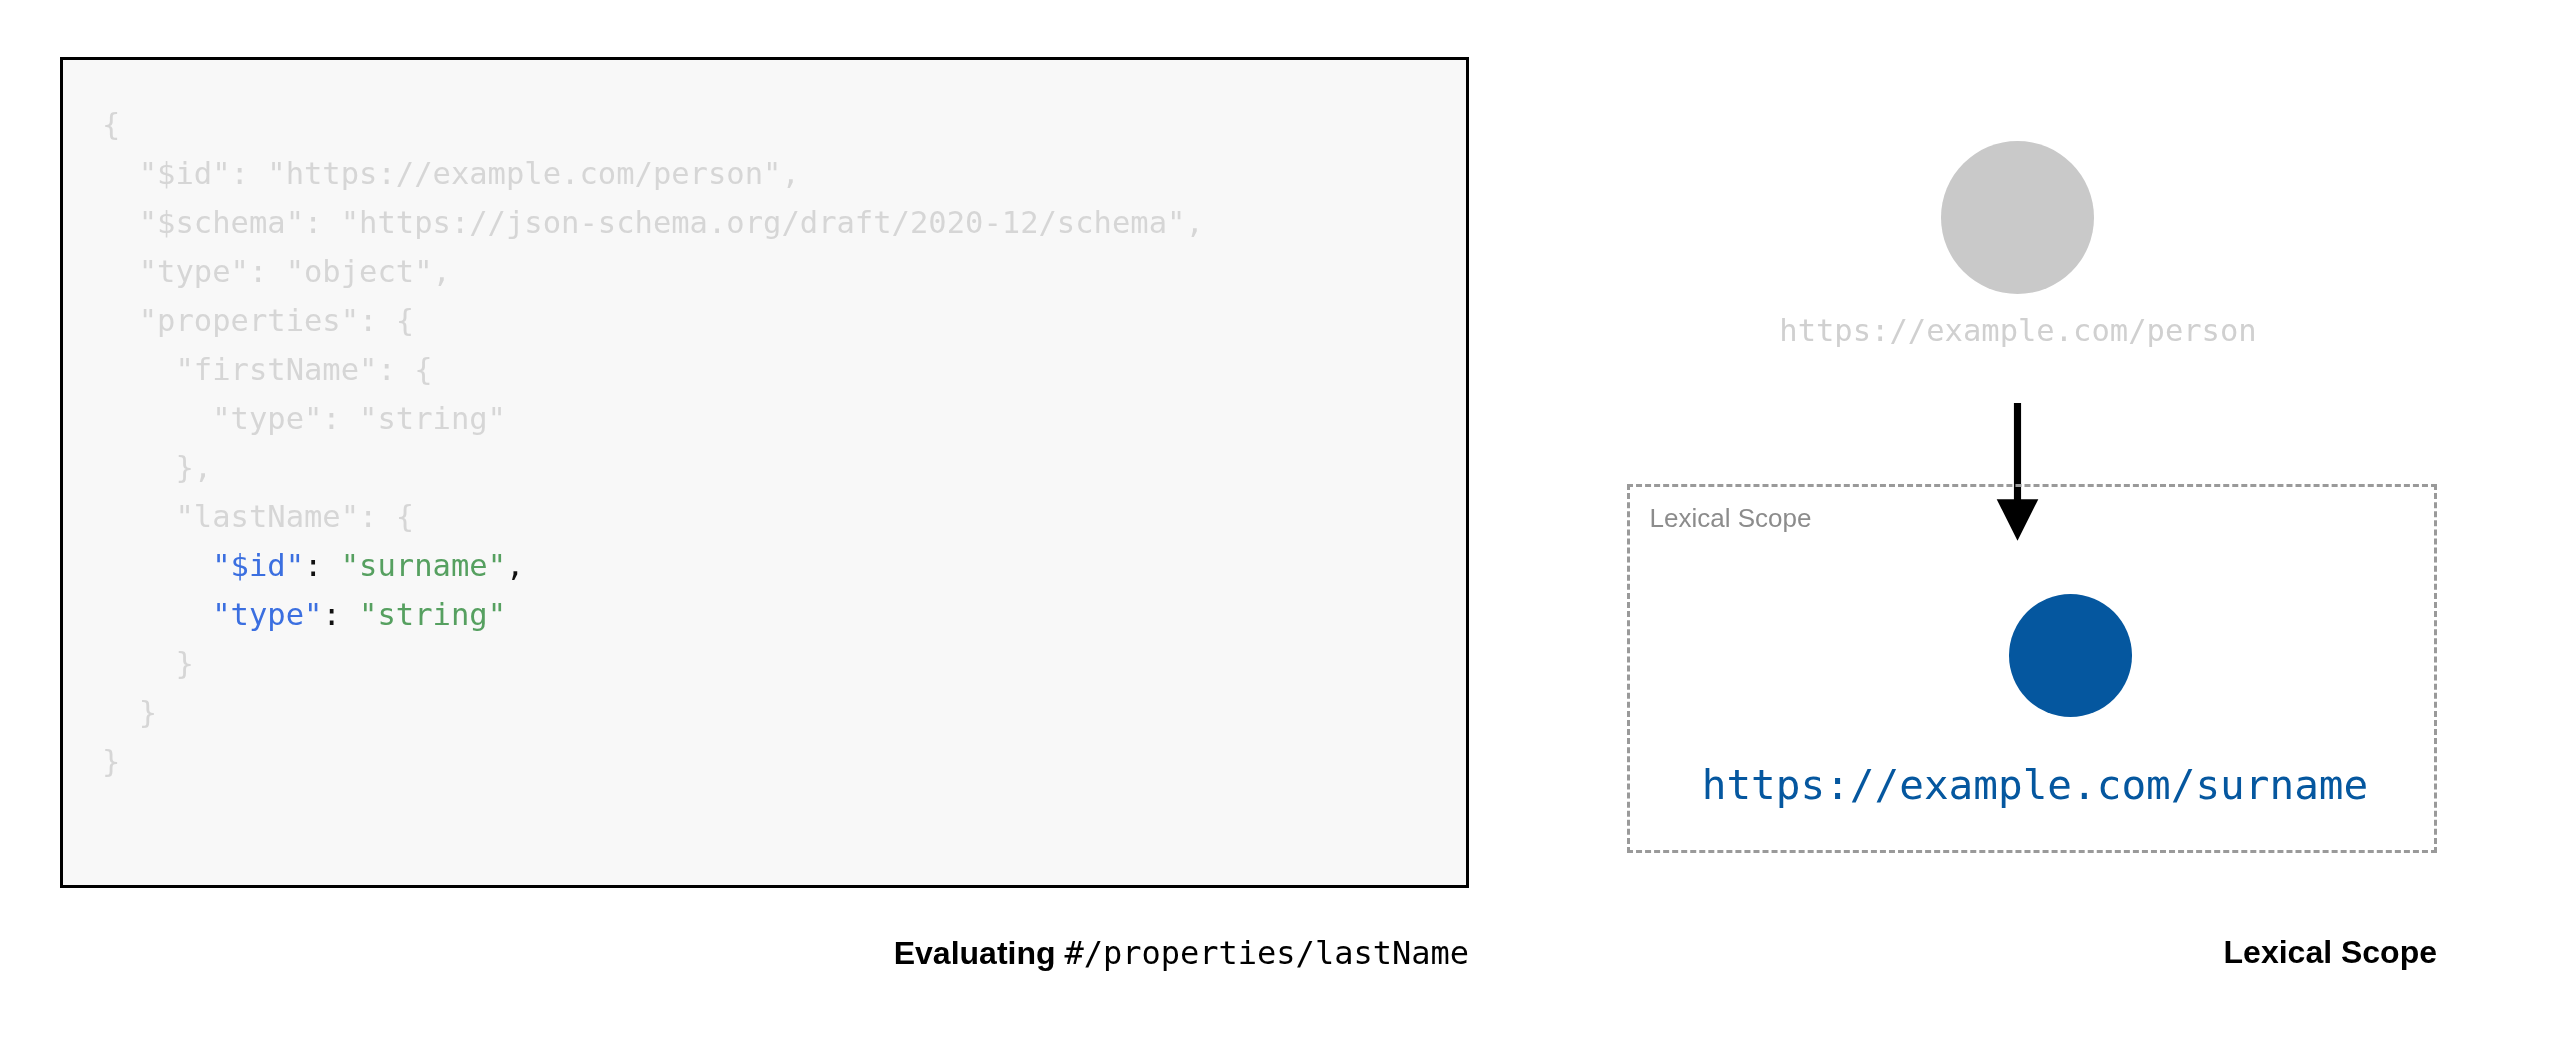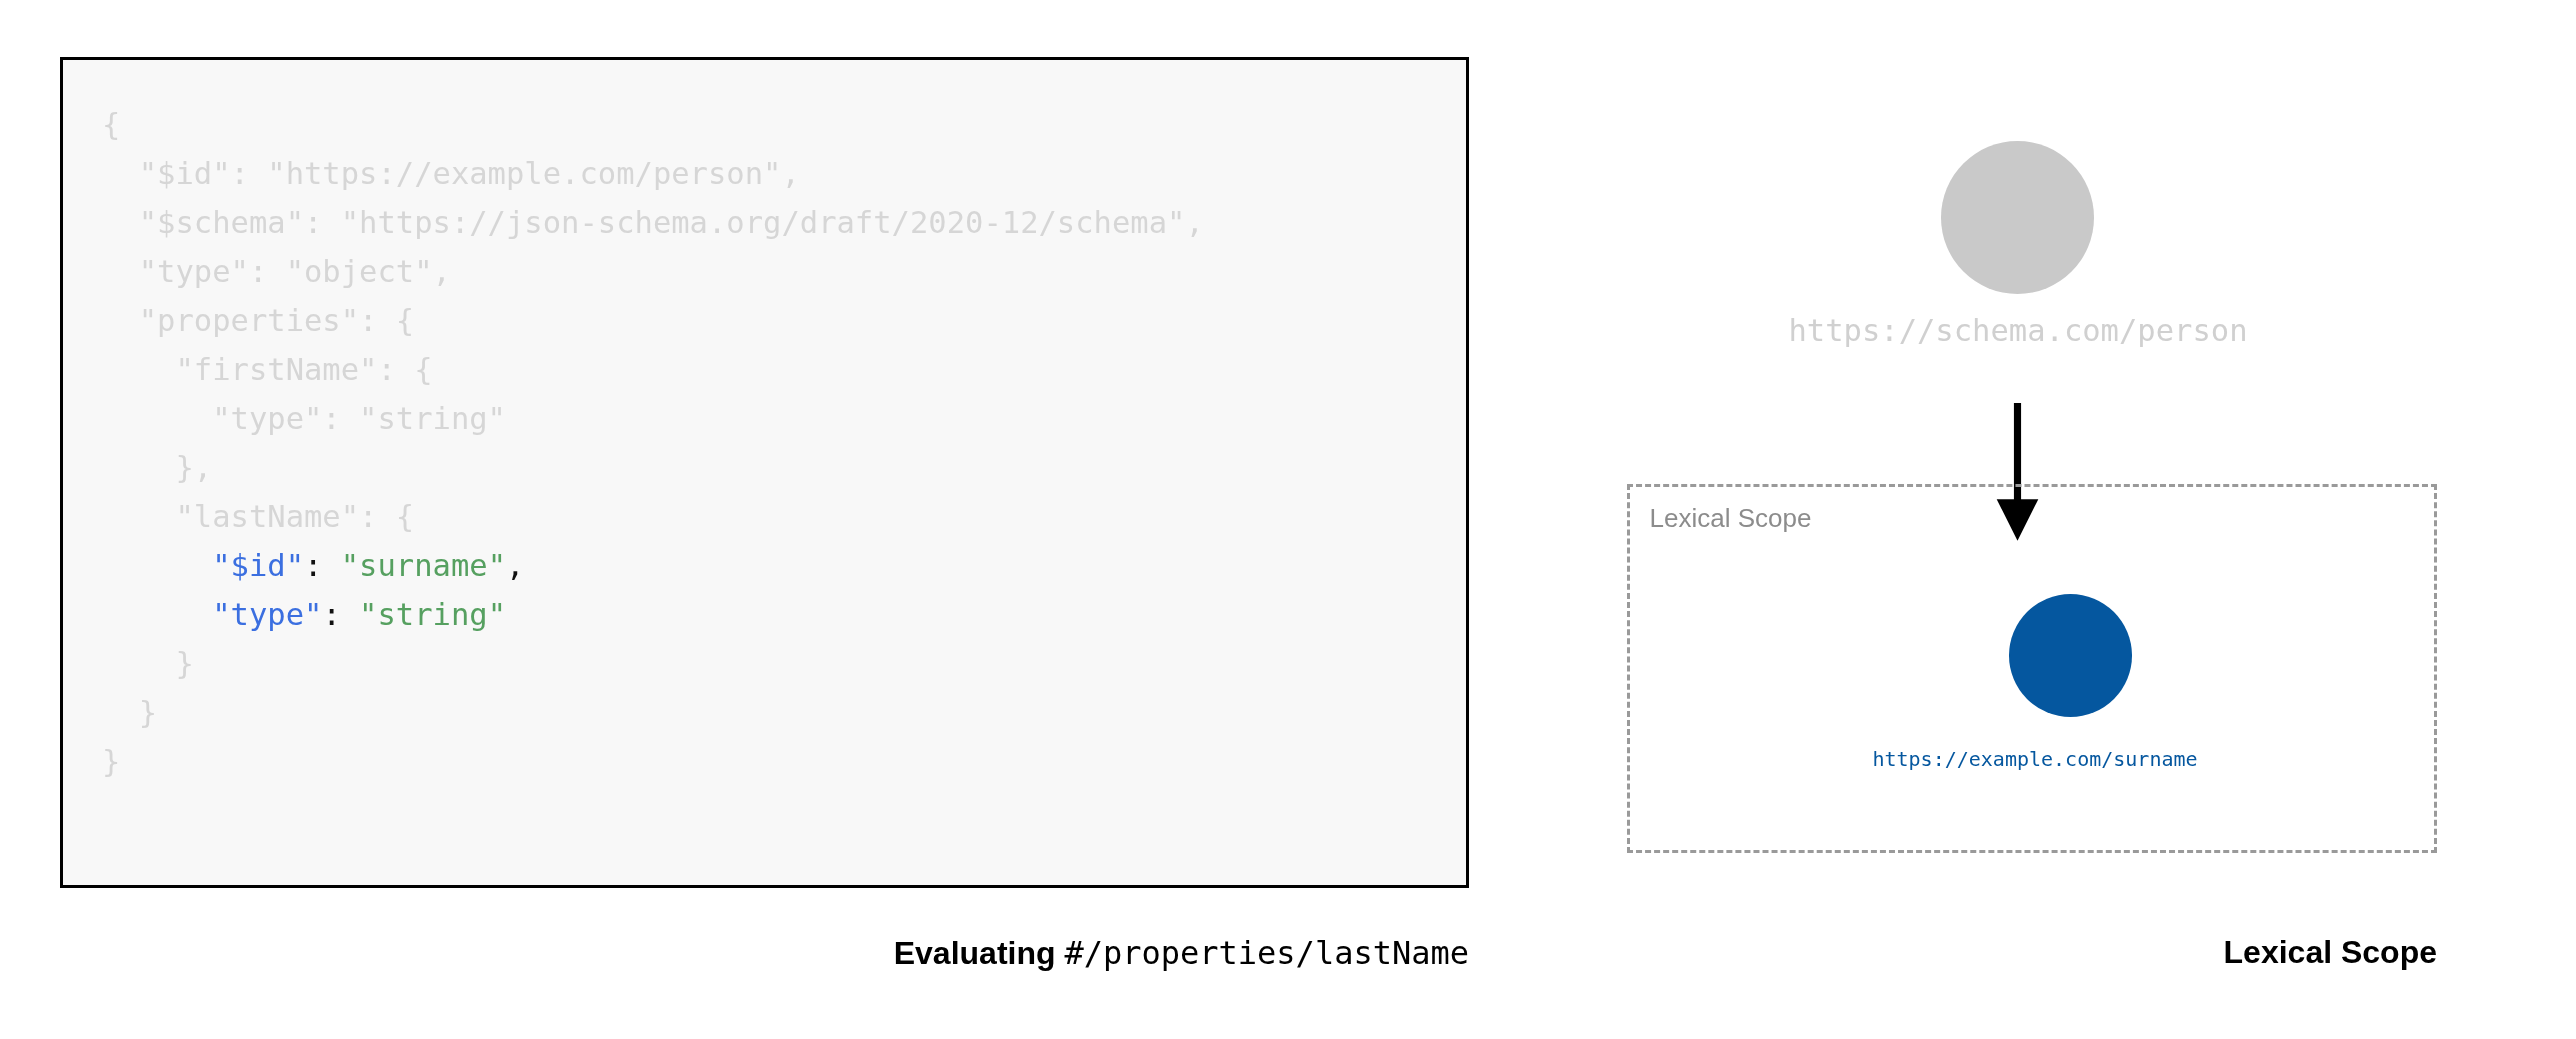--- a/index.html
+++ b/index.html
@@ -116,46 +116,46 @@
     left: 379px;   
     top: 107px;
     width: 123px;
     height: 123px;
     border-radius: 50%;
     background: #05579F;
   }
   #scope-label {
     position: absolute;
     left: 0;
-    top: 260px;
+    top: 274px;
     width: 810px;
     text-align: center;
     font-family: "DejaVu Sans Mono", "Liberation Mono", monospace;
-    font-size: 20px;
+    font-size: 41px;
     color: #05579F;
     white-space: nowrap;
   }
 </style>
 </head>
 <body>
 
 <div id="code-panel">
   <pre id="code-listing"><span class="code-line"><span class="tok-dim">{</span></span><span class="code-line"><span class="tok-dim">  "$id": "https://example.com/person",</span></span><span class="code-line"><span class="tok-dim">  "$schema": "https://json-schema.org/draft/2020-12/schema",</span></span><span class="code-line"><span class="tok-dim">  "type": "object",</span></span><span class="code-line"><span class="tok-dim">  "properties": {</span></span><span class="code-line"><span class="tok-dim">    "firstName": {</span></span><span class="code-line"><span class="tok-dim">      "type": "string"</span></span><span class="code-line"><span class="tok-dim">    },</span></span><span class="code-line"><span class="tok-dim">    "lastName": {</span></span><span class="code-line"><span class="tok-dim">      </span><span class="tok-key">"$id"</span><span class="tok-pun">: </span><span class="tok-str">"surname"</span><span class="tok-pun">,</span></span><span class="code-line"><span class="tok-dim">      </span><span class="tok-key">"type"</span><span class="tok-pun">: </span><span class="tok-str">"string"</span></span><span class="code-line"><span class="tok-dim">    }</span></span><span class="code-line"><span class="tok-dim">  }</span></span><span class="code-line"><span class="tok-dim">}</span></span></pre>
 </div>
 
 <div class="caption" id="caption-left">
   <span>Evaluating</span>
   <span class="mono">#/properties/lastName</span>
 </div>
 
 <div id="diagram">
 
   <div id="root-node"></div>
 
-  <div id="root-label">https://schema.com/person</div>
+  <div id="root-label">https://example.com/person</div>
 
   <svg id="scope-arrow" viewBox="0 0 140 220" xmlns="http://www.w3.org/2000/svg">
     <line x1="70" y1="0" x2="70" y2="175" stroke="#000000" stroke-width="11"></line>
     <polygon points="70,212 38,148 102,148" fill="#000000"></polygon>
   </svg>
 
   <div id="scope-box">
     <div id="scope-title">Lexical Scope</div>
     <div id="scope-node"></div>
     <div id="scope-label">https://example.com/surname</div>

